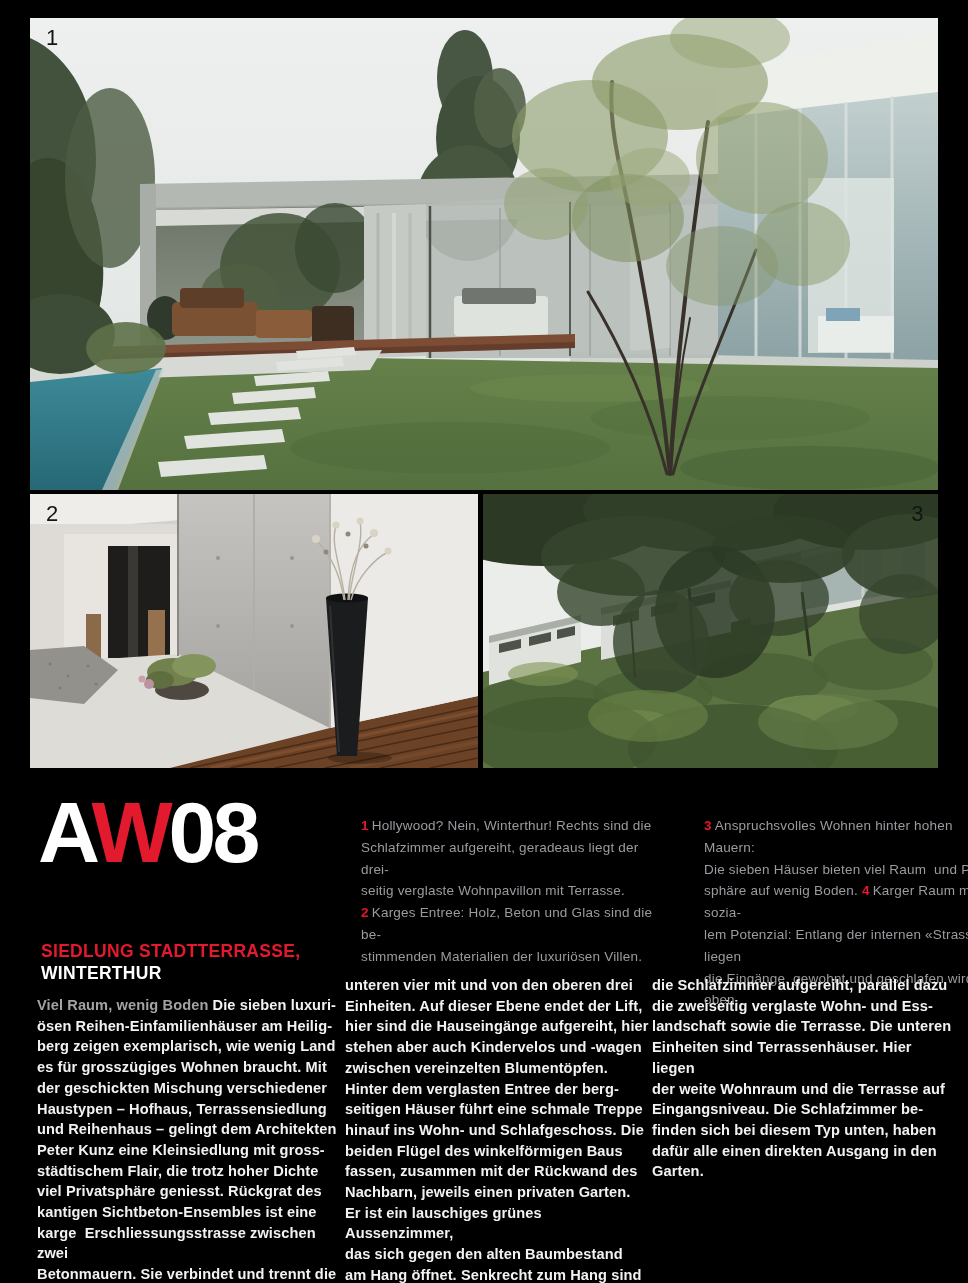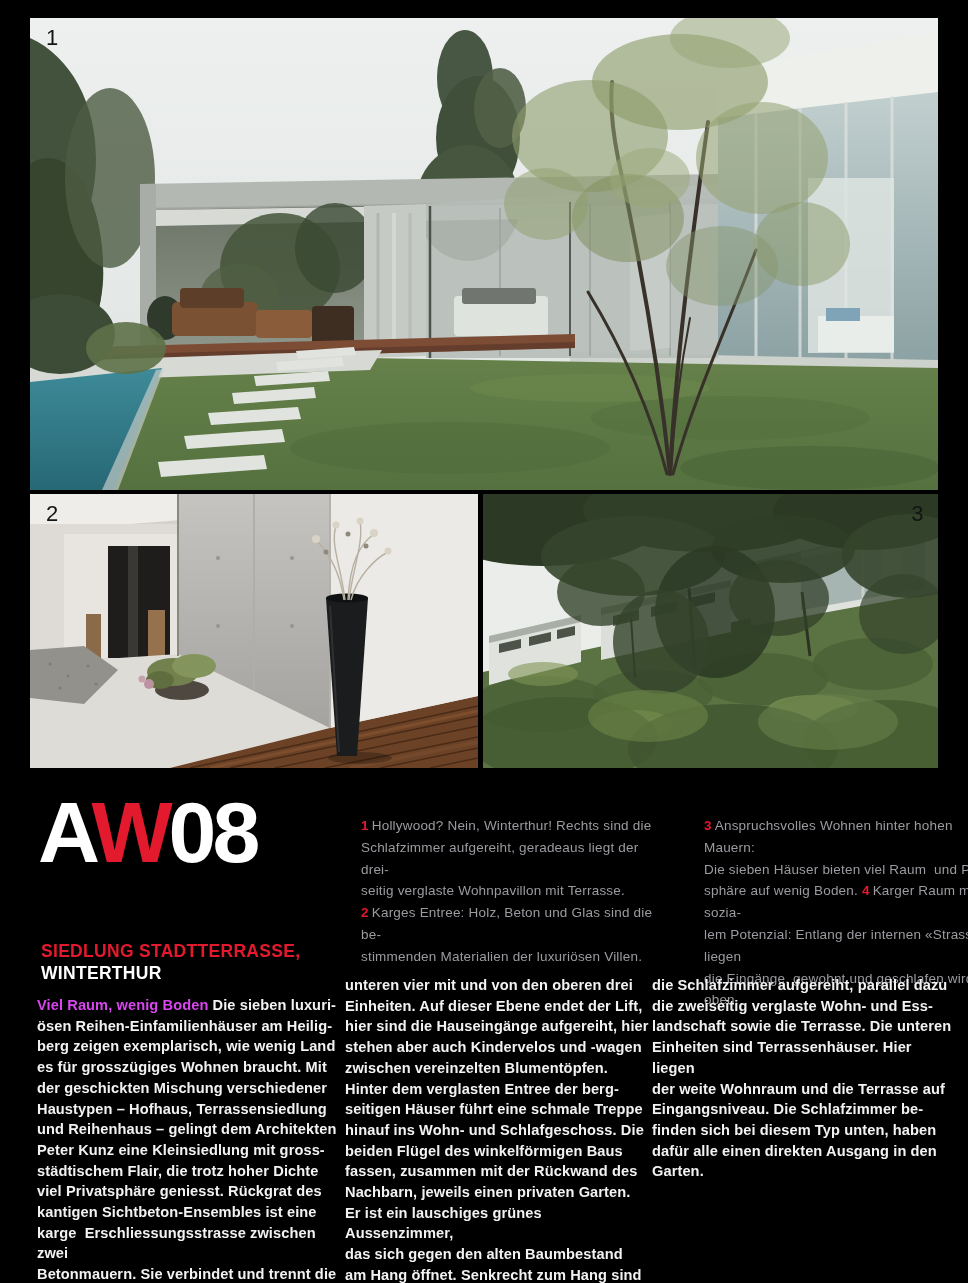--- a/index.html
+++ b/index.html
@@ -22,21 +22,21 @@
   .cap2{left:688px;}
   .cnum{color:#e3192d;font-weight:700;margin-right:3px;}
   .headline{position:absolute;left:37px;top:936px;margin:4px;font-size:17.5px;
             font-weight:700;line-height:22px;letter-spacing:.3px;color:#fff;}
   .h-red{color:#e3192d;}
   .bodycol{position:absolute;width:304px;margin:0;font-size:14.6px;line-height:20.7px;
            color:#f2f2f2;white-space:pre-wrap;letter-spacing:.1px;font-weight:bold;}
   .bc1{left:37px;top:995px;}
   .bc2{left:345px;top:975px;}
   .bc3{left:652px;top:975px;}
-  .lead{color:#d946ef;}
+  .lead{color:#a3a3a3;}
 </style>
 </head>
 <body>
 
 <div class="page">
 
   <div class="photo photo1">
     <svg viewBox="0 0 908 472" preserveAspectRatio="none">
       <defs>
         <linearGradient id="sky1" x1="0" y1="0" x2="0" y2="1">

